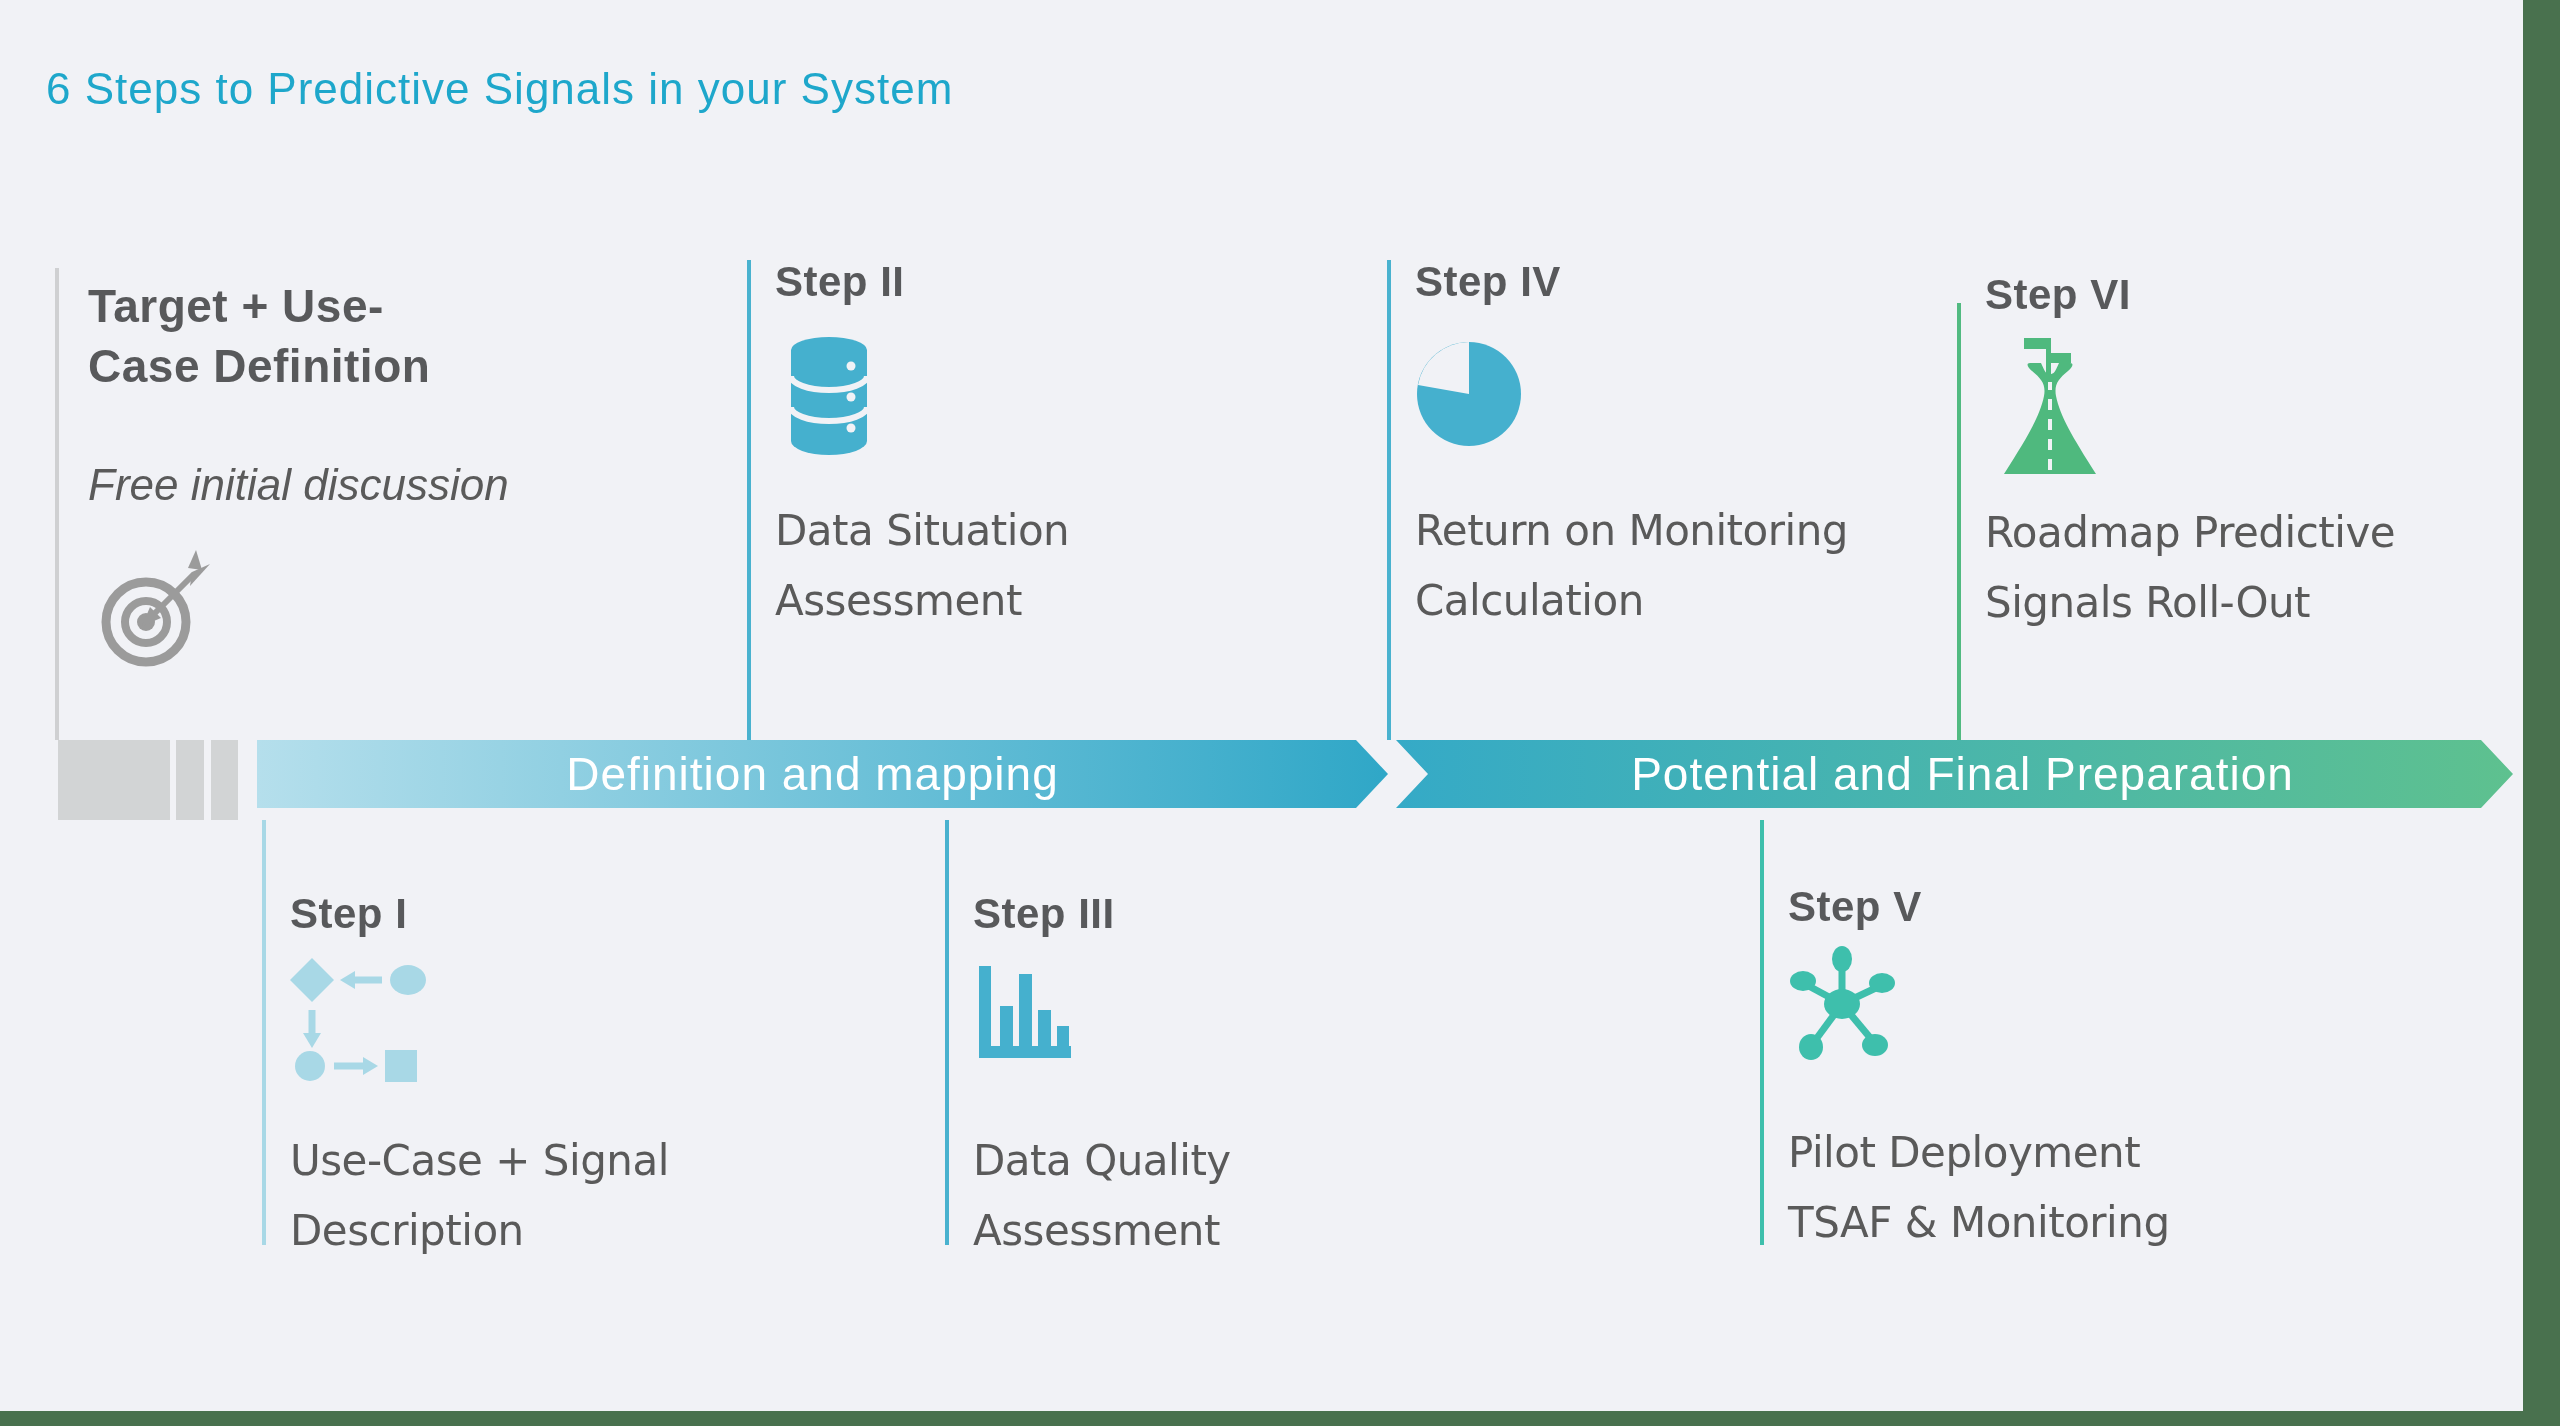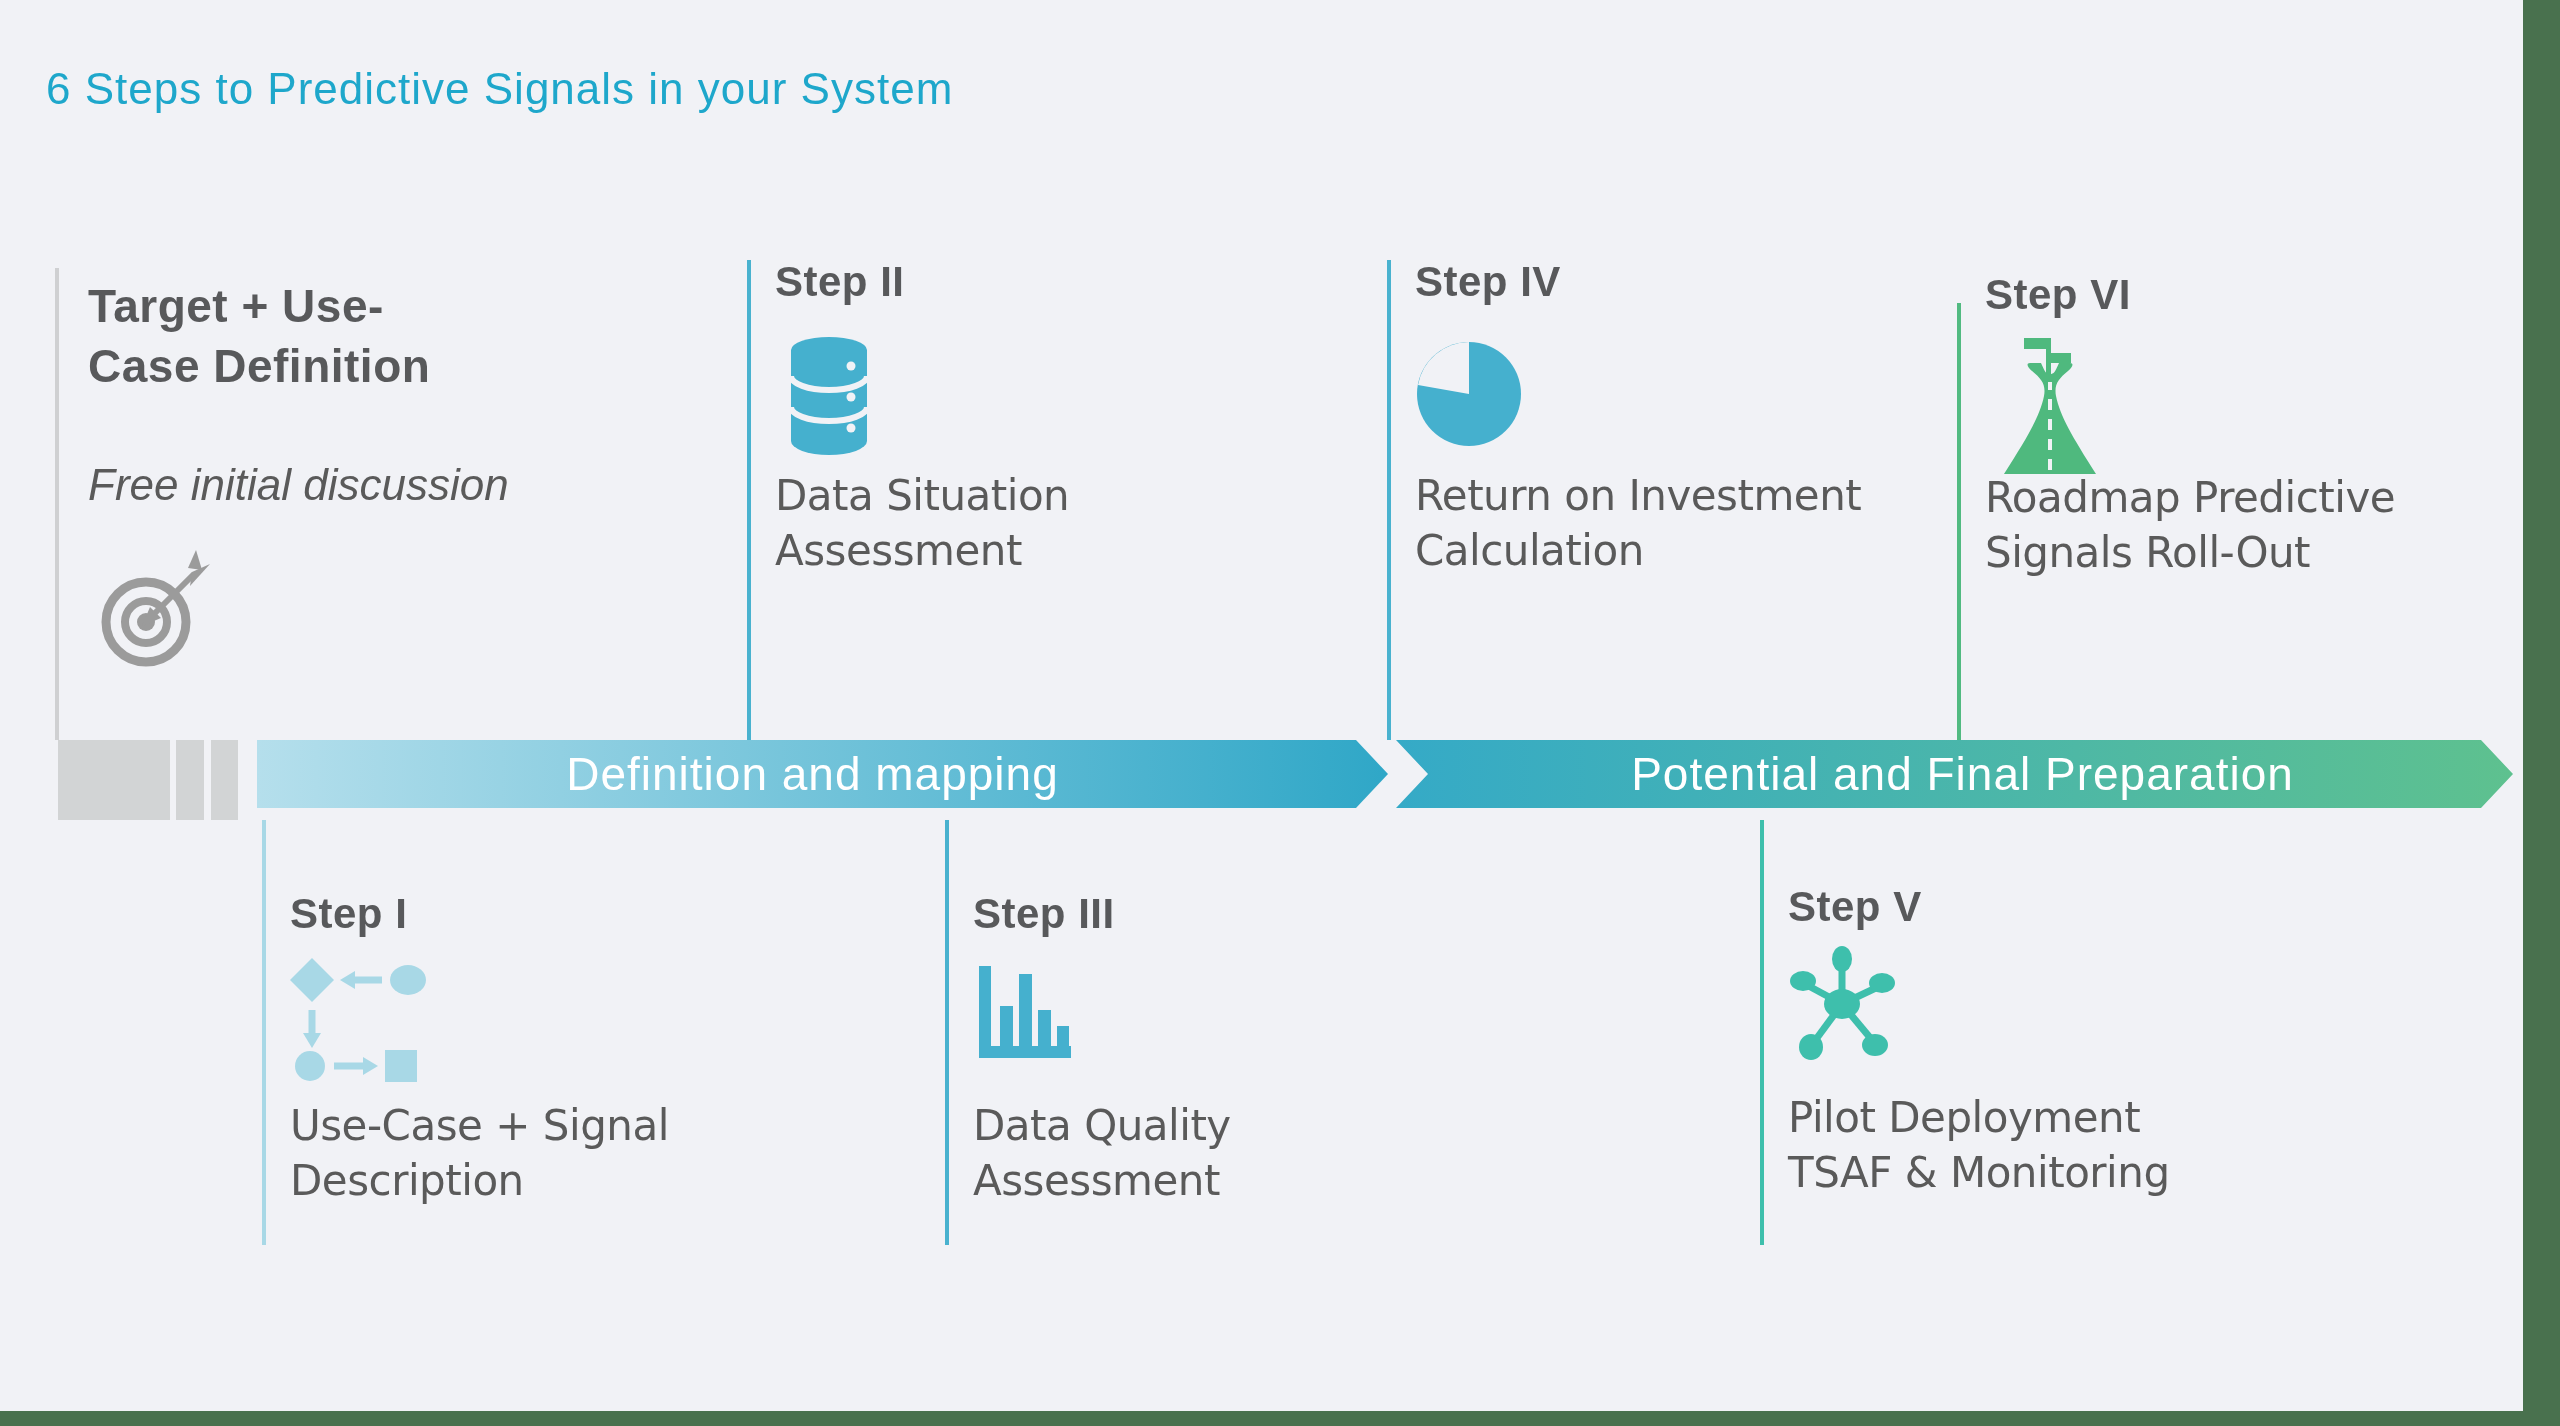--- a/index.html
+++ b/index.html
@@ -62,22 +62,22 @@
   
   .vline{width:4px;}
   .vline.top{top:260px; height:480px;}
   .vline.top.short{top:303px; height:437px;}
   .vline.bottom{top:820px; height:425px;}
 
   .step-label{
     font-size:42px; font-weight:bold; color:var(--heading-gray); letter-spacing:0.5px;
   }
   .step-desc{
-    font-size:42px; line-height:55px; color:var(--body-gray); white-space:pre-line;
-    font-family:"DejaVu Sans","Liberation Sans",sans-serif; letter-spacing:-0.5px;
+    font-size:42px; line-height:70px; color:var(--body-gray); white-space:pre-line;
+    font-family:"DejaVu Sans","Liberation Sans",sans-serif; letter-spacing:-0.5px;margin-top:28px;
   }
 </style>
 </head>
 <body>
 
 <div class="canvas">
 
   <div class="abs border-right"></div>
   <div class="abs border-bottom"></div>
 
@@ -121,21 +121,21 @@
   </svg>
   <div class="abs step-desc" style="left:775px;top:468px;">Data Situation
 Assessment</div>
 
   <div class="abs vline top" style="left:1387px;background:var(--line-teal);"></div>
   <div class="abs step-label" style="left:1415px;top:258px;">Step IV</div>
   <svg class="abs" style="left:1413px;top:338px;" width="112" height="112" viewBox="0 0 112 112">
     <circle cx="56" cy="56" r="52" fill="var(--teal)"></circle>
     <path d="M56 56 L56 4 A52 52 0 0 0 5 47 Z" fill="#F1F2F6"></path>
   </svg>
-  <div class="abs step-desc" style="left:1415px;top:468px;">Return on Investment
+  <div class="abs step-desc" style="left:1415px;top:468px;">Return on Monitoring
 Calculation</div>
 
   <div class="abs vline top short" style="left:1957px;background:var(--line-green);"></div>
   <div class="abs step-label" style="left:1985px;top:271px;">Step VI</div>
   <svg class="abs" style="left:2000px;top:336px;" width="100" height="140" viewBox="0 0 100 140">
     <rect x="46" y="2" width="5" height="36" fill="var(--green)"></rect>
     <rect x="24" y="2" width="23" height="11" fill="var(--green)"></rect>
     <rect x="51" y="17" width="20" height="10" fill="var(--green)"></rect>
     <path d="M4 138
              C28 100 40 80 44 60

